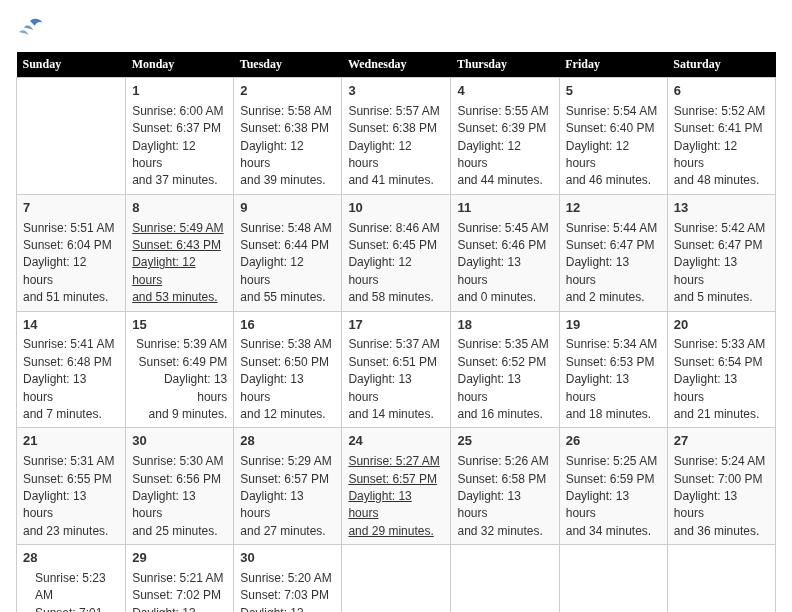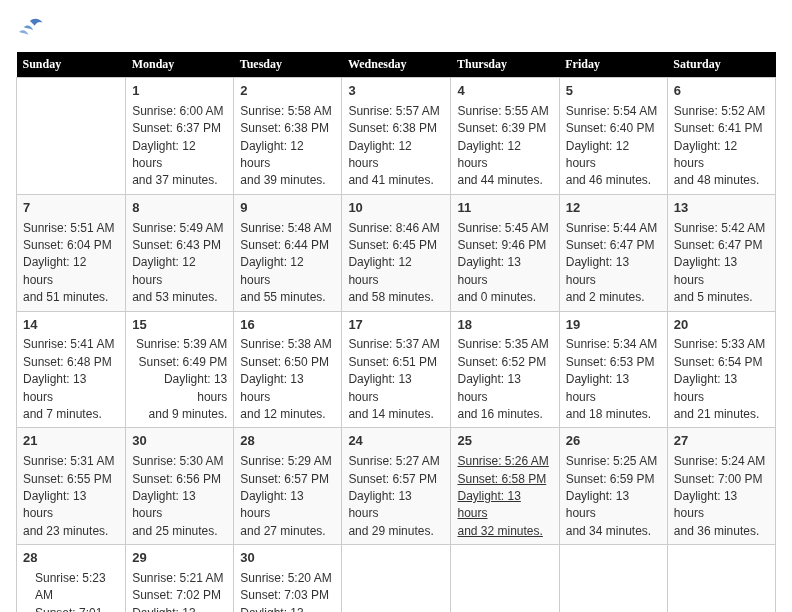--- a/index.html
+++ b/index.html
@@ -161,21 +161,21 @@
       <tr>
         <td>
           <span class="day-num">7</span>
           <div class="day-info" style="white-space: pre-line;">Sunrise: 5:51 AM
 Sunset: 6:04 PM
 Daylight: 12 hours
 and 51 minutes.</div>
         </td>
         <td>
           <span class="day-num">8</span>
-          <div class="day-info" style="white-space: pre-line;">Sunrise: 5:49 AM
+          <div class="day-info" style="white-space: pre-line; text-decoration: underline;">Sunrise: 5:49 AM
 Sunset: 6:43 PM
 Daylight: 12 hours
 and 53 minutes.</div>
         </td>
         <td>
           <span class="day-num">9</span>
           <div class="day-info" style="white-space: pre-line;">Sunrise: 5:48 AM
 Sunset: 6:44 PM
 Daylight: 12 hours
 and 55 minutes.</div>
@@ -183,21 +183,21 @@
         <td>
           <span class="day-num">10</span>
           <div class="day-info" style="white-space: pre-line;">Sunrise: 8:46 AM
 Sunset: 6:45 PM
 Daylight: 12 hours
 and 58 minutes.</div>
         </td>
         <td>
           <span class="day-num">11</span>
           <div class="day-info" style="white-space: pre-line;">Sunrise: 5:45 AM
-Sunset: 9:46 PM
+Sunset: 6:46 PM
 Daylight: 13 hours
 and 0 minutes.</div>
         </td>
         <td>
           <span class="day-num">12</span>
           <div class="day-info" style="white-space: pre-line;">Sunrise: 5:44 AM
 Sunset: 6:47 PM
 Daylight: 13 hours
 and 2 minutes.</div>
         </td>
@@ -277,28 +277,28 @@
         </td>
         <td>
           <span class="day-num">28</span>
           <div class="day-info" style="white-space: pre-line;">Sunrise: 5:29 AM
 Sunset: 6:57 PM
 Daylight: 13 hours
 and 27 minutes.</div>
         </td>
         <td>
           <span class="day-num">24</span>
-          <div class="day-info" style="white-space: pre-line;">Sunrise: 5:27 AM
+          <div class="day-info" style="white-space: pre-line; text-decoration: underline;">Sunrise: 5:27 AM
 Sunset: 6:57 PM
 Daylight: 13 hours
 and 29 minutes.</div>
         </td>
         <td>
           <span class="day-num">25</span>
-          <div class="day-info" style="white-space: pre-line; text-decoration: underline;">Sunrise: 5:26 AM
+          <div class="day-info" style="white-space: pre-line;">Sunrise: 5:26 AM
 Sunset: 6:58 PM
 Daylight: 13 hours
 and 32 minutes.</div>
         </td>
         <td>
           <span class="day-num">26</span>
           <div class="day-info" style="white-space: pre-line;">Sunrise: 5:25 AM
 Sunset: 6:59 PM
 Daylight: 13 hours
 and 34 minutes.</div>

